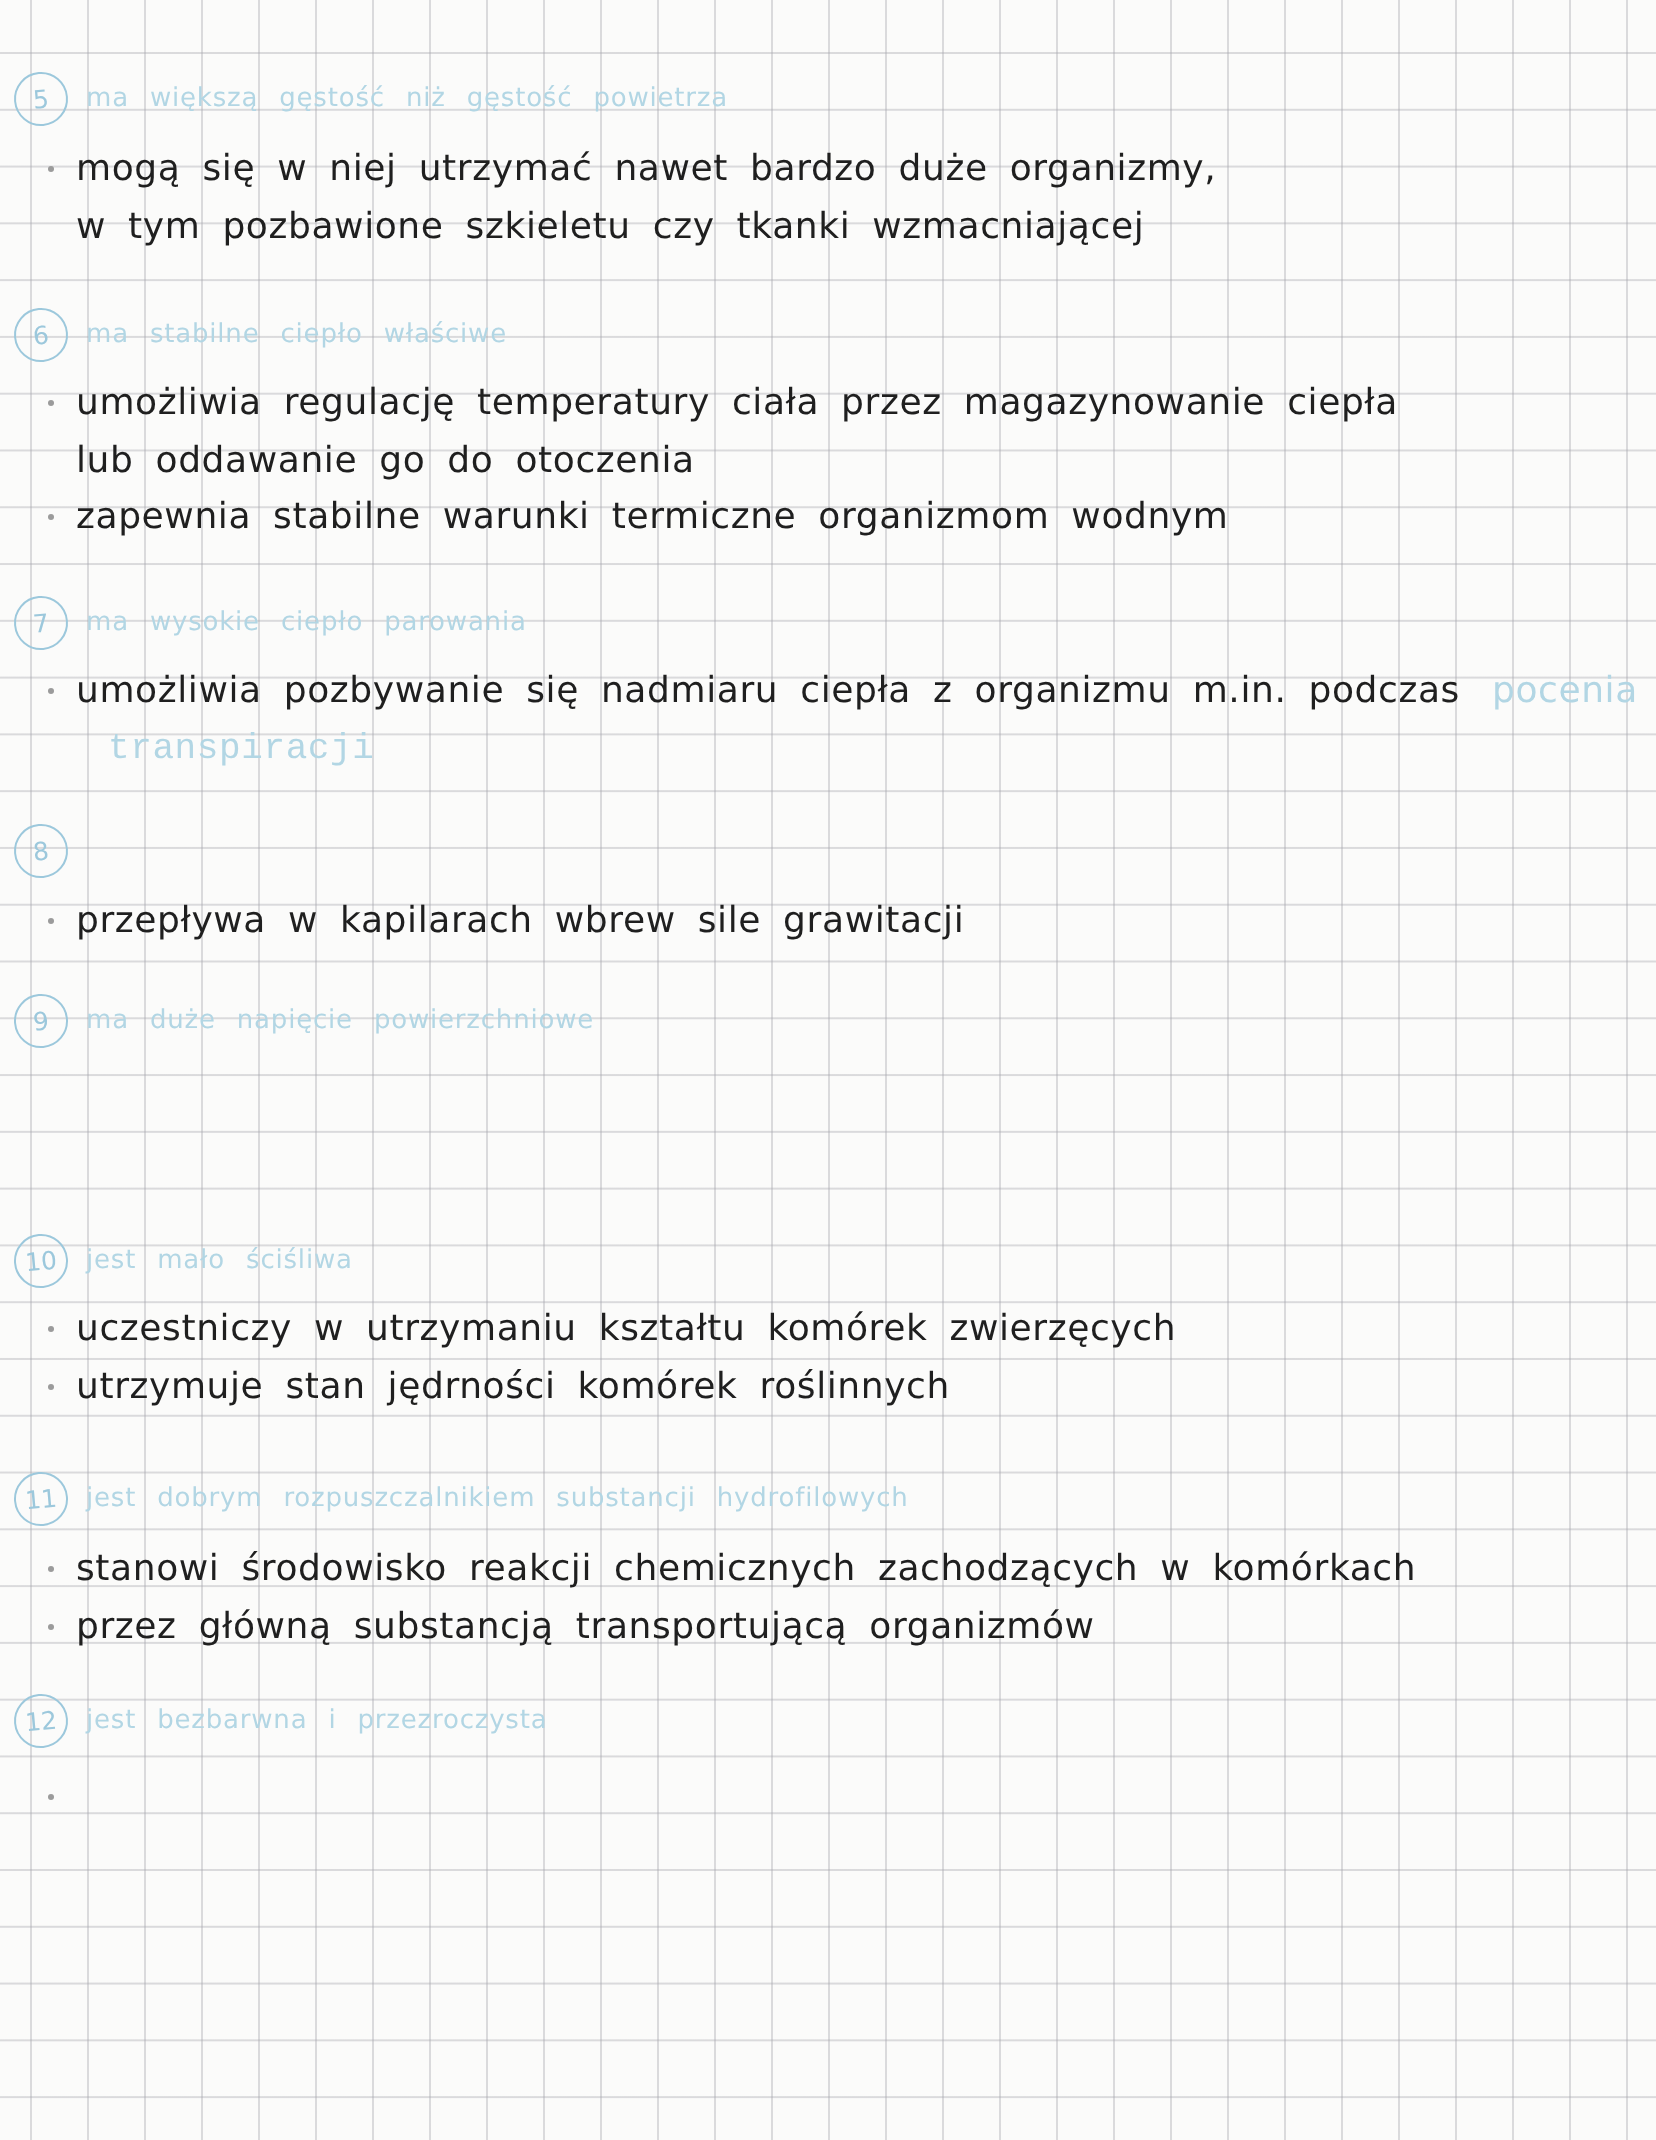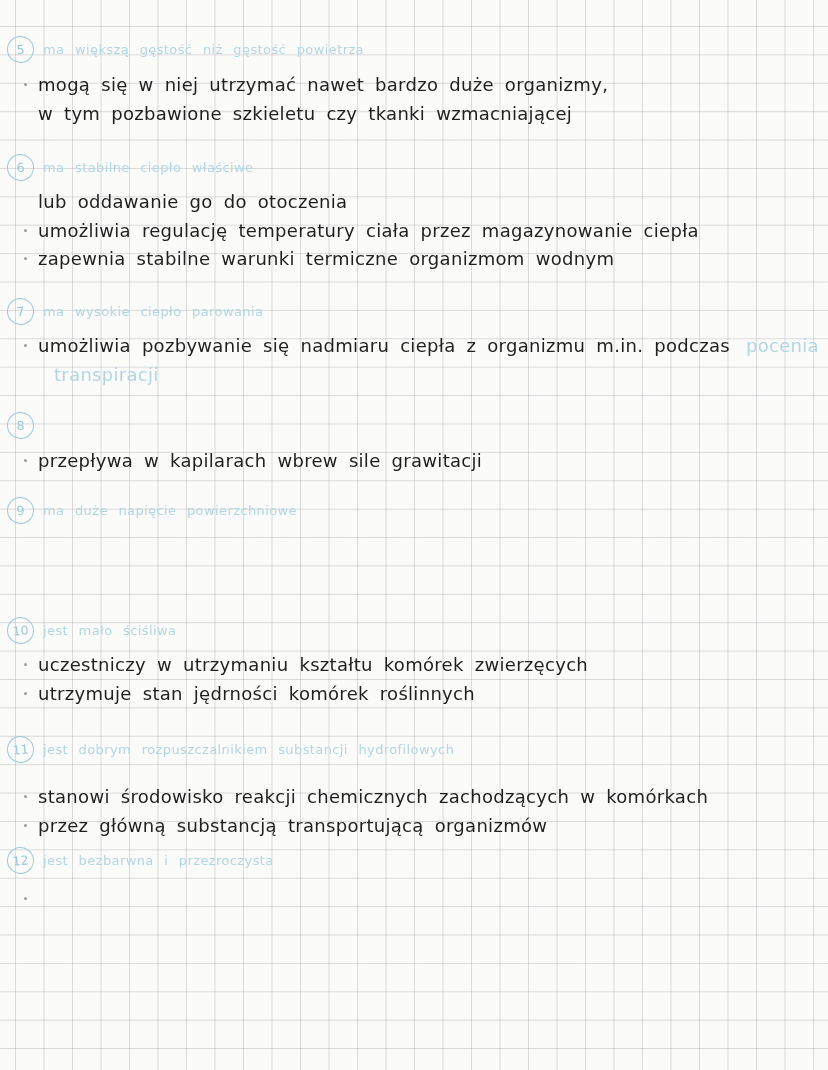--- a/index.html
+++ b/index.html
@@ -63,21 +63,21 @@
     position: absolute;
     left: -14px;
     top: 12px;
     width: 3px;
     height: 3px;
     border-radius: 50%;
     background: #9b9b9b;
   }
   .accent { color: #b2d6e4; }
   .accent-gap { margin-left: 16px; }
-  .indent { padding-left: 16px; }
+  .indent { padding-left: 16px; font-family: Liberation Mono, monospace; }
 </style>
 </head>
 <body>
 
 <div class="page">
 
   <section class="note-item" style="top:36px">
     <div class="item-header">
       <span class="circle-num">5</span>
       <span class="heading">ma większą gęstość niż gęstość powietrza</span>
@@ -87,22 +87,22 @@
       <div class="line"><span>w tym pozbawione szkieletu czy tkanki wzmacniającej</span></div>
     </div>
   </section>
 
   <section class="note-item" style="top:154px">
     <div class="item-header">
       <span class="circle-num">6</span>
       <span class="heading">ma stabilne ciepło właściwe</span>
     </div>
     <div class="item-body" style="margin-top:7px">
+      <div class="line"><span class="dot"></span><span>umożliwia regulację temperatury ciała przez magazynowanie ciepła</span></div>
       <div class="line"><span>lub oddawanie go do otoczenia</span></div>
-      <div class="line"><span class="dot"></span><span>umożliwia regulację temperatury ciała przez magazynowanie ciepła</span></div>
       <div class="line"><span class="dot"></span><span>zapewnia stabilne warunki termiczne organizmom wodnym</span></div>
     </div>
   </section>
 
   <section class="note-item" style="top:298px">
     <div class="item-header">
       <span class="circle-num">7</span>
       <span class="heading">ma wysokie ciepło parowania</span>
     </div>
     <div class="item-body" style="margin-top:7px">
@@ -136,21 +136,21 @@
       <div class="line"><span class="dot"></span><span>uczestniczy w utrzymaniu kształtu komórek zwierzęcych</span></div>
       <div class="line"><span class="dot"></span><span>utrzymuje stan jędrności komórek roślinnych</span></div>
     </div>
   </section>
 
   <section class="note-item" style="top:736px">
     <div class="item-header">
       <span class="circle-num">11</span>
       <span class="heading">jest dobrym rozpuszczalnikiem substancji hydrofilowych</span>
     </div>
-    <div class="item-body" style="margin-top:20px">
+    <div class="item-body" style="margin-top:8px">
       <div class="line"><span class="dot"></span><span>stanowi środowisko reakcji chemicznych zachodzących w komórkach</span></div>
       <div class="line"><span class="dot"></span><span>przez główną substancją transportującą organizmów</span></div>
     </div>
   </section>
 
   <section class="note-item" style="top:847px">
     <div class="item-header">
       <span class="circle-num">12</span>
       <span class="heading">jest bezbarwna i przezroczysta</span>
     </div>

